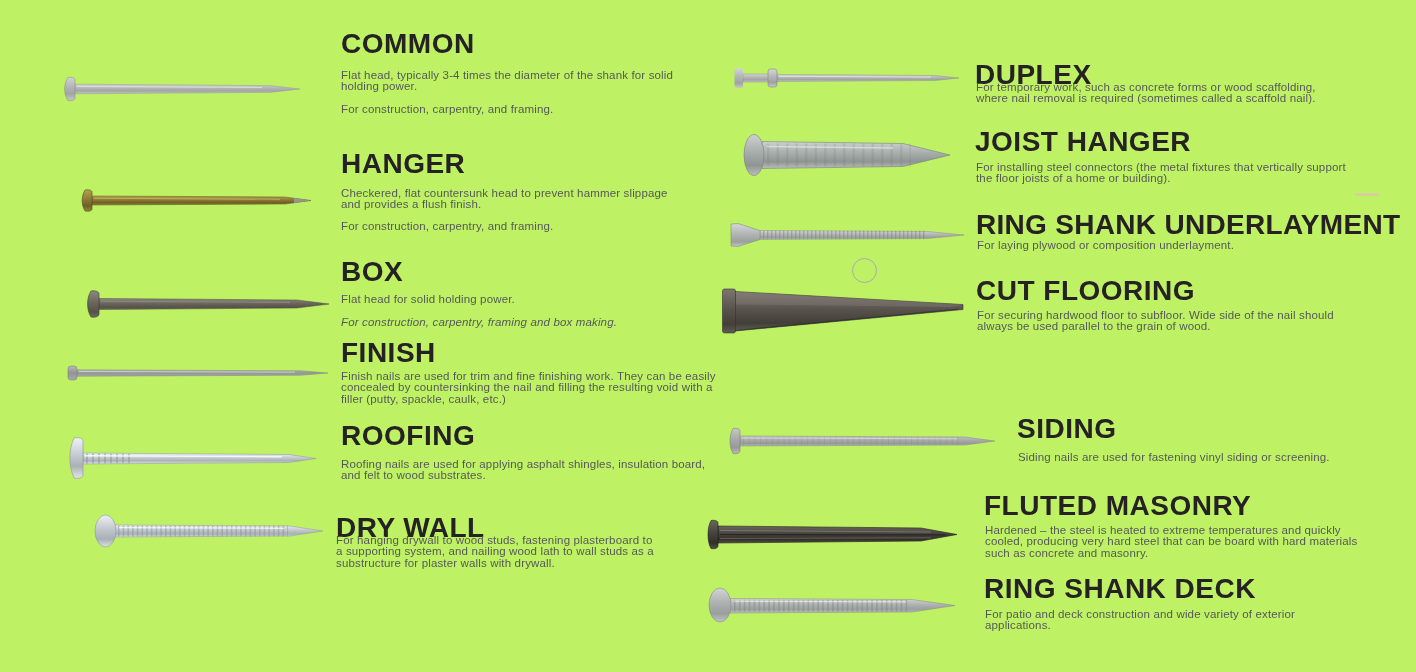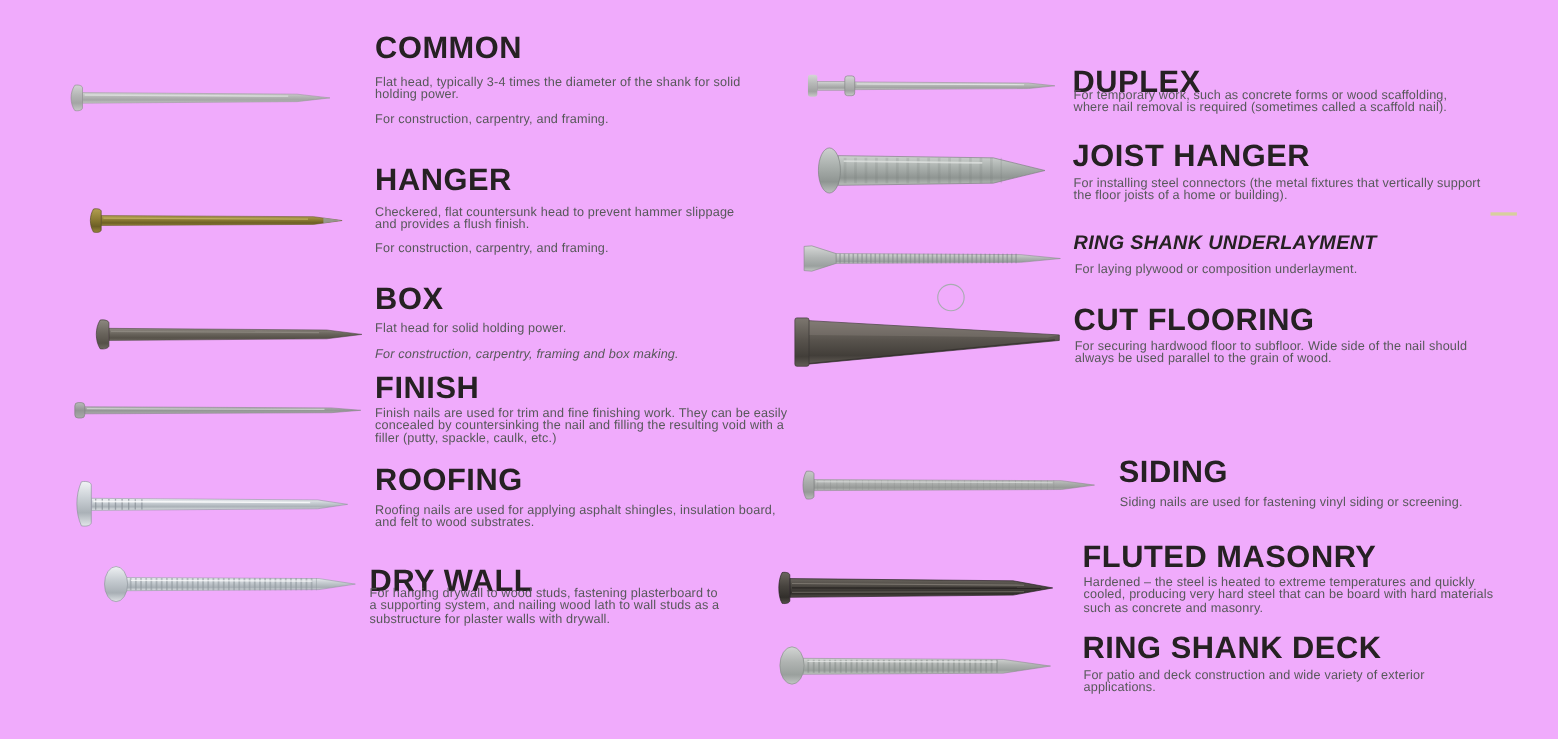--- a/index.html
+++ b/index.html
@@ -1,24 +1,24 @@
 <!DOCTYPE html>
 <html><head>
 <meta charset="utf-8">
 <style>
   html,body{margin:0;padding:0;background:#ffffff;}
   #canvas{
-    position:relative;width:1416px;height:672px;background:#f0abfc;
+    position:relative;width:1416px;height:672px;background:#bef264;
     font-family:"Liberation Sans",sans-serif;overflow:hidden;
   }
   .title{
     position:absolute;font-weight:700;font-size:28px;line-height:1;
     letter-spacing:.5px;color:#262123;white-space:nowrap;
   }
-  .title.small{font-size:18px;letter-spacing:.3px;font-style:italic;}
+  .title.small{font-size:28px;letter-spacing:.3px;}
   .desc{
     position:absolute;font-size:11.5px;line-height:11.4px;color:#57585a;
     letter-spacing:.15px;white-space:pre-line;
   }
   .nail{position:absolute;}
   .nail svg{display:block;width:100%;height:100%;}
   .watermark-circle{
     position:absolute;left:852px;top:258px;width:23px;height:23px;
     border:1px solid #a8acb1;border-radius:50%;
   }

